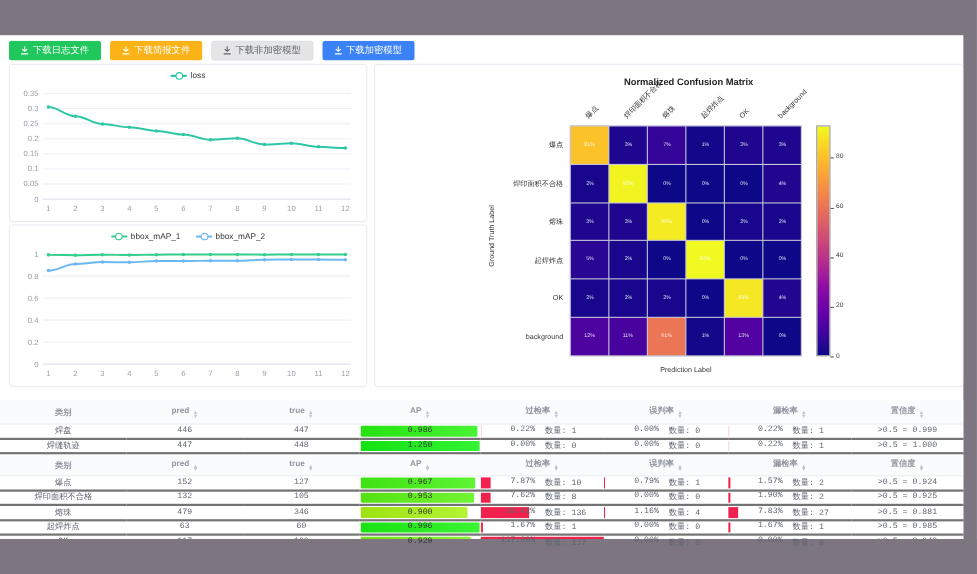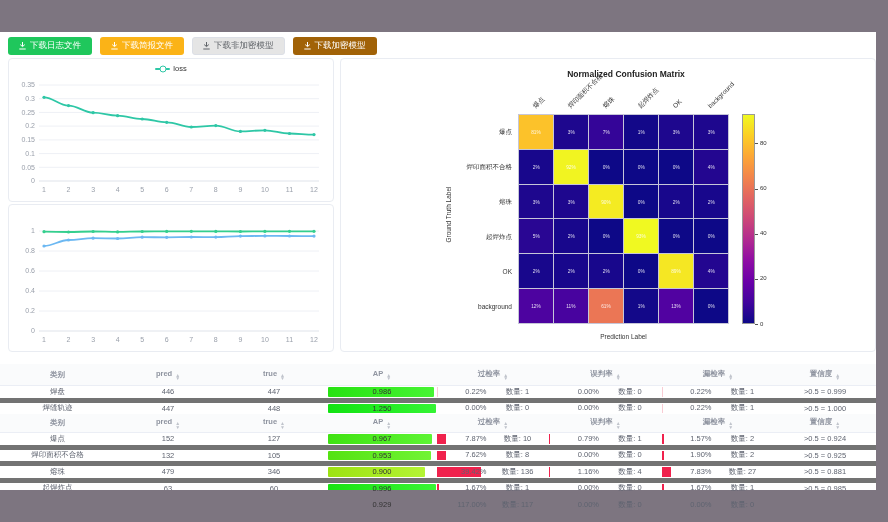--- a/index.html
+++ b/index.html
@@ -10,21 +10,21 @@
   .band-bottom{position:absolute;left:0;top:490px;width:888px;height:32px;background:#7d7580;}
 
   
   .toolbar{position:absolute;left:8px;top:5px;display:flex;gap:8px;}
   .btn{display:inline-flex;align-items:center;gap:4px;height:18px;padding:0 10px;border-radius:3px;
        font-size:8.5px;border:1px solid transparent;cursor:pointer;white-space:nowrap;}
   .btn svg{flex:0 0 auto}
   .btn-green{background:#1fc75c;color:#fff;}
   .btn-orange{background:#fbb317;color:#fff;}
   .btn-plain{background:#e5e5e5;border-color:#dcdfe6;color:#5f6368;}
-  .btn-gray{background:#a16207;color:#fff;}
+  .btn-gray{background:#3b82f6;color:#fff;}
 
   
   .card{position:absolute;background:#fff;border:1px solid #e9ecf2;border-radius:4px;}
   .card1{left:8px;top:26px;width:324px;height:142px;text-decoration:underline;}
   .card2{left:8px;top:172px;width:324px;height:146px;}
   .card3{left:340px;top:26px;width:534px;height:292px;}
 
   .legend{position:absolute;left:0;right:0;top:5px;display:flex;justify-content:center;gap:14px;
           font-size:7.5px;color:#333;z-index:2;}
   .legend-item{display:inline-flex;align-items:center;gap:3px;cursor:pointer;}
@@ -52,30 +52,30 @@
   .cm-cbtickmark{position:absolute;width:3px;height:1px;background:#555;}
 
   
   .tablewrap{position:absolute;left:0;width:876px;background:#fff;}
   .t1{top:332px;}
   .t2{top:382px;}
   table{border-collapse:collapse;table-layout:fixed;width:876px;font-size:7.5px;}
   th{background:#fafbfc;color:#8f94a0;font-weight:bold;border-bottom:1px solid #ebeef5;
      text-align:center;padding:0;}
   .t1 th{height:21px;} .t2 th{height:18px;}
-  td{height:11.5px;padding:0;border-bottom:5px solid #737373;color:#5f6470;text-align:center;
-     position:relative;overflow:hidden;white-space:nowrap;}
+  td{height:11.5px;padding:0;border-bottom:2px solid #737373;color:#5f6470;text-align:center;
+     position:relative;overflow:hidden;white-space:nowrap;font-family:Liberation Mono, monospace;}
   .caret{display:inline-flex;flex-direction:column;margin-left:3px;vertical-align:-1px;}
   .caret i{font-style:normal;font-size:5px;line-height:3.5px;color:#c0c4cc;}
   .apbar{position:absolute;left:1px;top:1px;bottom:1px;border-radius:1px;}
   .aptext{position:relative;z-index:1;color:#333;}
   .ratebar{position:absolute;left:0;top:1px;bottom:1px;}
   .ratetext{position:relative;z-index:1;display:flex;justify-content:center;gap:9px;}
   .ratetext .pct{min-width:40px;text-align:right;}
-  .ratetext .cnt{min-width:44px;text-align:center;}
+  .ratetext .cnt{min-width:44px;text-align:left;}
 </style>
 </head>
 <body>
 
 <div class="content">
 
   <div class="toolbar">
     <button class="btn btn-green">
       <svg width="7" height="8" viewBox="0 0 7 8">
           <path d="M3.5 0 v4.2 M1.2 2.6 L3.5 4.6 L5.8 2.6 M0.3 7 h6.4" stroke="currentColor" stroke-width="1" fill="none"></path>
@@ -150,20 +150,34 @@
         <circle cx="182.3" cy="68.0" r="1.6" fill="#2ec7a6"></circle>
         <circle cx="206.8" cy="66.6" r="1.6" fill="#2ec7a6"></circle>
         <circle cx="231.4" cy="72.4" r="1.6" fill="#2ec7a6"></circle>
         <circle cx="255.9" cy="71.3" r="1.6" fill="#2ec7a6"></circle>
         <circle cx="280.5" cy="74.5" r="1.6" fill="#2ec7a6"></circle>
         <circle cx="305.0" cy="75.6" r="1.6" fill="#2ec7a6"></circle>
       </svg>
   </div>
 
   <div class="card card2">
+    <div class="legend" id="legend2">
+        <span class="legend-item">
+          <span class="lmark" style="background: rgb(52, 207, 142); color: rgb(52, 207, 142);">
+            <span class="lring"></span>
+          </span>
+          <span>bbox_mAP_1</span>
+        </span>
+        <span class="legend-item">
+          <span class="lmark" style="background: rgb(108, 184, 242); color: rgb(108, 184, 242);">
+            <span class="lring"></span>
+          </span>
+          <span>bbox_mAP_2</span>
+        </span>
+      </div>
     <svg class="chart-svg" id="chart2" width="322" height="144">
         <line x1="30" y1="126.0" x2="310" y2="126.0" stroke="#dfe3ea" stroke-width="1"></line>
         <text x="26" y="128.2" text-anchor="end" font-size="7" fill="#9aa0ab">0</text>
         <line x1="30" y1="106.0" x2="310" y2="106.0" stroke="#eef0f5" stroke-width="1"></line>
         <text x="26" y="108.2" text-anchor="end" font-size="7" fill="#9aa0ab">0.2</text>
         <line x1="30" y1="86.0" x2="310" y2="86.0" stroke="#eef0f5" stroke-width="1"></line>
         <text x="26" y="88.2" text-anchor="end" font-size="7" fill="#9aa0ab">0.4</text>
         <line x1="30" y1="66.0" x2="310" y2="66.0" stroke="#eef0f5" stroke-width="1"></line>
         <text x="26" y="68.2" text-anchor="end" font-size="7" fill="#9aa0ab">0.6</text>
         <line x1="30" y1="46.0" x2="310" y2="46.0" stroke="#eef0f5" stroke-width="1"></line>

